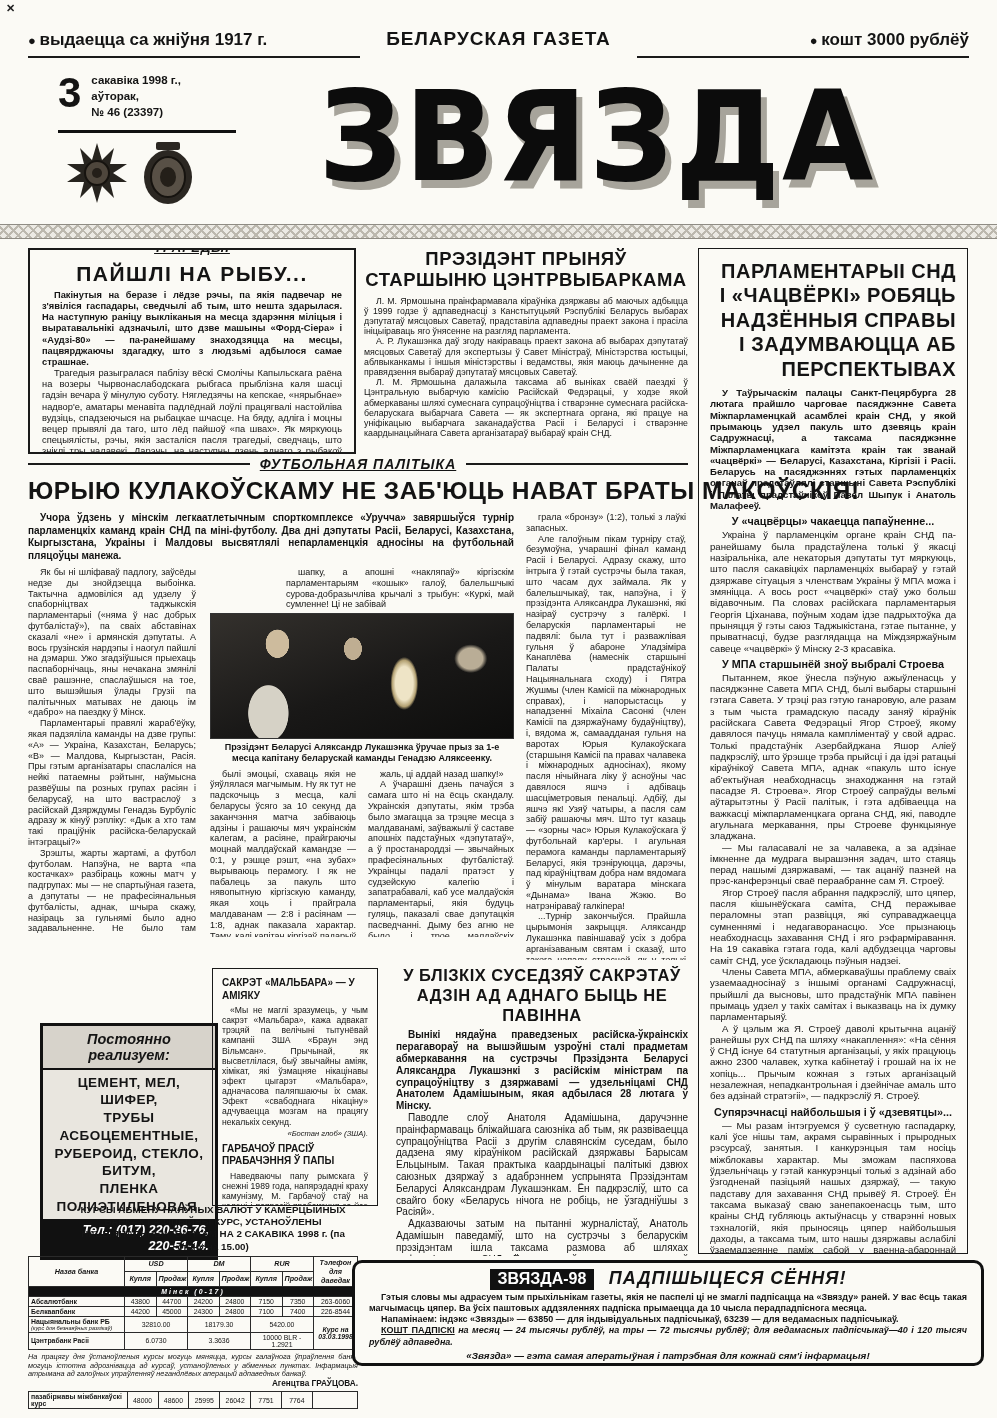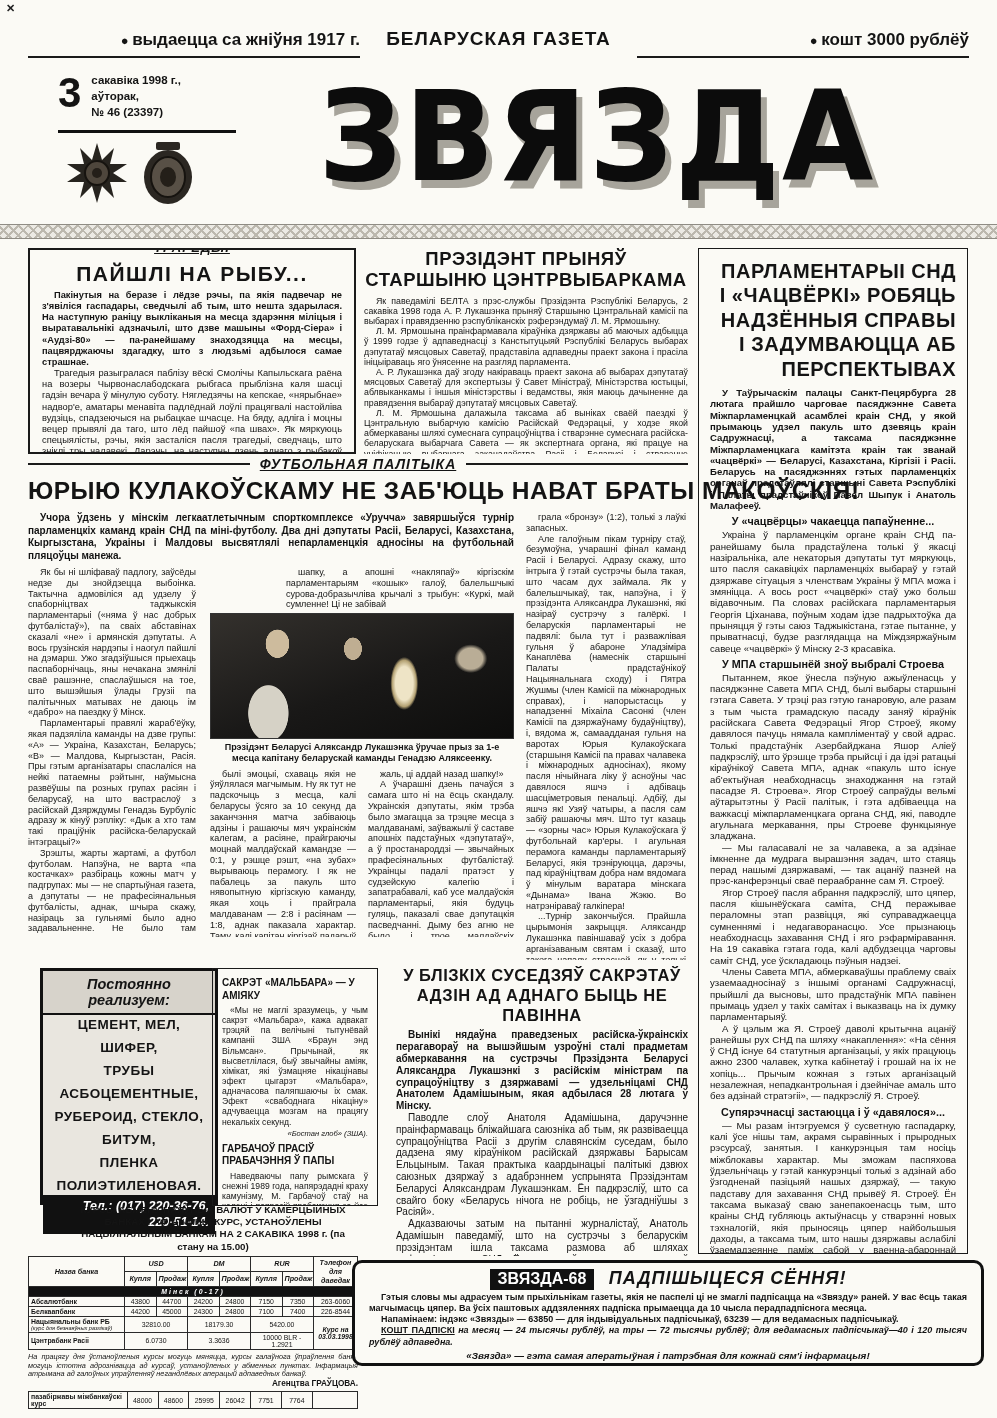--- a/index.html
+++ b/index.html
@@ -8,21 +8,21 @@
     position:relative; width:997px; height:1418px; margin:0 auto;
     background:#fbfaf5; color:#141414; overflow:hidden;
     font-family:"Liberation Sans", sans-serif;
   }
   .abs { position:absolute; }
 
   
   .reg-mark { left:6px; top:2px; font-size:11px; font-weight:bold; color:#222; }
   .mast-top { left:28px; top:28px; width:941px; display:flex; align-items:flex-end; }
   .mast-side { font-weight:bold; font-size:17px; padding-bottom:6px; border-bottom:2px solid #1a1a1a; }
-  .mast-left  { width:332px; text-align:right; }
+  .mast-left  { width:332px; text-align:left; }
   .mast-right { width:332px; text-align:right; }
   .mast-center{ flex:1; text-align:center; font-weight:bold; font-size:19px; padding-bottom:8px; letter-spacing:1px; }
   .bullet::before { content:"● "; font-size:13px; }
 
   .date-block { left:58px; top:66px; width:178px; }
   .date-row { display:flex; gap:10px; align-items:flex-start; }
   .date-day { font-size:42px; font-weight:bold; line-height:1; padding-top:6px; }
   .date-lines { font-size:11.5px; font-weight:bold; line-height:1.4; padding-top:6px; }
   .date-rule { border-top:3px solid #111; margin-top:10px; }
   .medals { display:flex; gap:14px; margin-top:8px; margin-left:8px; align-items:center; }
@@ -87,23 +87,23 @@
       radial-gradient(ellipse 16px 20px at 47% 28%, #bfae92 0 55%, rgba(0,0,0,0) 57%),
       radial-gradient(ellipse 22px 42px at 64% 56%, #eee4c6 0 40%, #b3a173 55%, rgba(0,0,0,0) 63%),
       radial-gradient(ellipse 30px 26px at 86% 36%, #b9ad96 0 40%, rgba(0,0,0,0) 55%),
       linear-gradient(160deg, #34312d 0%, #191817 55%, #0d0d0c 100%); }
   .fb-caption { font-weight:bold; font-size:9px; line-height:1.25; text-align:center; margin-top:3px; }
   .fb-midcols { display:flex; gap:12px; margin-top:4px; height:168px; overflow:hidden; }
   .fb-mida, .fb-midb { width:146px; }
   .fb-col4 { width:160px; font-size:9px; line-height:1.2; }
 
   
-  .ad { left:40px; top:968px; width:178px; height:237px; border:3px solid #111; background:#e9e6df; display:flex; flex-direction:column; }
+  .ad { left:40px; top:1023px; width:178px; height:237px; border:3px solid #111; background:#e9e6df; display:flex; flex-direction:column; }
   .ad-head { font-style:italic; font-weight:bold; font-size:14.5px; text-align:center; padding:5px 4px; background:#d7d3cb; border-bottom:2px solid #111; }
-  .ad-items { flex:1; display:flex; flex-direction:column; justify-content:space-evenly; padding:2px 4px;gap:8px; }
+  .ad-items { flex:1; display:flex; flex-direction:column; justify-content:space-evenly; padding:2px 4px; }
   .ad-item { text-align:center; font-weight:bold; font-size:13.5px; letter-spacing:0.5px; }
   .ad-phone { background:#111; color:#fff; font-style:italic; font-weight:bold; font-size:12.5px; text-align:right; padding:3px 6px; line-height:1.3; }
 
   
   .secrets { left:212px; top:968px; width:166px; height:238px; border:1.5px solid #1a1a1a; padding:8px 9px; }
   .secrets h2 { font-size:10px; line-height:1.25; margin-bottom:3px; }
   .secrets .p { font-size:8.6px; line-height:1.18; text-indent:8px; }
   .secrets .src { font-style:italic; font-size:7.6px; text-align:right; margin:2px 0 5px; }
 
   
@@ -191,39 +191,38 @@
   <div class="abs tragedy clip">
     <div class="box-label">ТРАГЕДЫІ</div>
     <h1>ПАЙШЛІ НА РЫБУ...</h1>
     <div class="p lead">Пакінутыя на беразе і лёдзе рэчы, па якія падвечар не з'явіліся гаспадары, сведчылі аб тым, што нешта здарылася. На наступную раніцу выкліканыя на месца здарэння міліцыя і выратавальнікі адзначылі, што дзве машыны «Форд-Сіера» і «Аудзі-80» — па-ранейшаму знаходзяцца на месцы, пацвярджаючы здагадку, што з людзьмі адбылося самае страшнае.</div>
     <div class="p body">Трагедыя разыгралася паблізу вёскі Смолічы Капыльскага раёна на возеры Чырвонаслабодскага рыбгаса прыблізна каля шасці гадзін вечара ў мінулую суботу. Нягледзячы на кепскае, «нярыбнае» надвор'е, аматары менавіта падлёднай лоўлі працягвалі настойліва вудзіць, спадзеючыся на рыбацкае шчасце. На бяду, адліга і моцны вецер прывялі да таго, што лёд пайшоў «па швах». Як мяркуюць спецыялісты, рэчы, якія засталіся пасля трагедыі, сведчаць, што зніклі тры чалавекі. Дарэчы, на наступны дзень аднаго з рыбакоў удалося адшукаць. На жаль, нежывога. Пошукі іншых працягваюцца.</div>
 
   </div>
 
   <div class="abs president clip">
     <h1>ПРЭЗІДЭНТ ПРЫНЯЎ СТАРШЫНЮ ЦЭНТРВЫБАРКАМА</h1>
-    <div class="p">Як паведамілі БЕЛТА з прэс-службы Прэзідэнта Рэспублікі Беларусь, 2 сакавіка 1998 года А. Р. Лукашэнка прыняў Старшыню Цэнтральнай камісіі па выбарах і правядзенню рэспубліканскіх рэферэндумаў Л. М. Ярмошыну.</div>
     <div class="p">Л. М. Ярмошына праінфармавала кіраўніка дзяржавы аб маючых адбыцца ў 1999 годзе ў адпаведнасці з Канстытуцыяй Рэспублікі Беларусь выбарах дэпутатаў мясцовых Саветаў, прадставіла адпаведны праект закона і прасіла ініцыіраваць яго ўнясенне на разгляд парламента.</div>
     <div class="p">А. Р. Лукашэнка даў згоду накіраваць праект закона аб выбарах дэпутатаў мясцовых Саветаў для экспертызы ў Савет Міністраў, Міністэрства юстыцыі, аблвыканкамы і іншыя міністэрствы і ведамствы, якія маюць дачыненне да правядзення выбараў дэпутатаў мясцовых Саветаў.</div>
     <div class="p">Л. М. Ярмошына далажыла таксама аб выніках сваёй паездкі ў Цэнтральную выбарчую камісію Расійскай Федэрацыі, у ходзе якой абмеркаваны шляхі сумеснага супрацоўніцтва і стварэнне сумеснага расійска-беларускага выбарчага Савета — як экспертнага органа, які працуе на уніфікацыю выбарчага заканадаўства Расіі і Беларусі і стварэнне каардынацыйнага Савета арганізатараў выбараў краін СНД.</div>
 
   </div>
 
   <div class="abs parliament clip">
     <h1>ПАРЛАМЕНТАРЫІ СНД І «ЧАЦВЁРКІ» РОБЯЦЬ НАДЗЁННЫЯ СПРАВЫ І ЗАДУМВАЮЦЦА АБ ПЕРСПЕКТЫВАХ</h1>
     <div class="p lead">У Таўрычаскім палацы Санкт-Пецярбурга 28 лютага прайшло чарговае пасяджэнне Савета Міжпарламенцкай асамблеі краін СНД, у якой прымаюць удзел пакуль што дзевяць краін Садружнасці, а таксама пасяджэнне Міжпарламенцкага камітэта краін так званай «чацвёркі» — Беларусі, Казахстана, Кіргізіі і Расіі. Беларусь на пасяджэннях гэтых парламенцкіх органаў прадстаўлялі старшыні Савета Рэспублікі і Палаты прадстаўнікоў Павел Шыпук і Анатоль Малафееў.</div>
     <div class="sub">У «чацвёрцы» чакаецца папаўненне...</div>
     <div class="p">Украіна ў парламенцкім органе краін СНД па-ранейшаму была прадстаўлена толькі ў якасці назіральніка, але некаторыя дэпутаты тут мяркуюць, што пасля сакавіцкіх парламенцкіх выбараў у гэтай дзяржаве сітуацыя з членствам Украіны ў МПА можа і змяніцца. А вось рост «чацвёркі» стаў ужо больш відавочным. Па словах расійскага парламентарыя Георгія Ціханава, поўным ходам ідзе падрыхтоўка да прыняцця ў гэты саюз Таджыкістана, гэтае пытанне, у прыватнасці, будзе разглядацца на Міждзяржаўным савеце «чацвёркі» ў Мінску 2-3 красавіка.</div>
     <div class="sub">У МПА старшынёй зноў выбралі Строева</div>
     <div class="p">Пытаннем, якое ўнесла пэўную ажыўленасць у пасяджэнне Савета МПА СНД, былі выбары старшыні гэтага Савета. У трэці раз гэтую ганаровую, але разам з тым чыста грамадскую пасаду заняў кіраўнік расійскага Савета Федэрацыі Ягор Строеў, якому давялося пачуць нямала кампліментаў у свой адрас. Толькі прадстаўнік Азербайджана Яшор Аліеў падкрэсліў, што ўрэшце трэба прыйсці і да ідэі ратацыі кіраўнікоў Савета МПА, аднак «пакуль што існуе аб'ектыўная неабходнасць знаходжання на гэтай пасадзе Я. Строева». Ягор Строеў сапраўды вельмі аўтарытэтны ў Расіі палітык, і гэта адбіваецца на важкасці міжпарламенцкага органа СНД, які, паводле агульнага меркавання, пры Строеве функцыянуе зладжана.</div>
     <div class="p">— Мы галасавалі не за чалавека, а за адзінае імкненне да мудрага вырашэння задач, што стаяць перад нашымі дзяржавамі, — так ацаніў пазней на прэс-канферэнцыі сваё пераабранне сам Я. Строеў.</div>
     <div class="p">Ягор Строеў пасля абрання падкрэсліў, што цяпер, пасля кішынёўскага саміта, СНД перажывае пераломны этап развіцця, які суправаджаецца сумненнямі і недагаворанасцю. Усе прызнаюць неабходнасць захавання СНД і яго рэфарміравання. На 19 сакавіка гэтага года, калі адбудзецца чарговы саміт СНД, усе ўскладаюць пэўныя надзеі.</div>
     <div class="p">Члены Савета МПА, абмеркаваўшы праблему сваіх узаемаадносінаў з іншымі органамі Садружнасці, прыйшлі да высновы, што прадстаўнік МПА павінен прымаць удзел у такіх самітах і выказваць на іх думку парламентарыяў.</div>
     <div class="p">А ў цэлым жа Я. Строеў даволі крытычна ацаніў ранейшы рух СНД па шляху «накаплення»: «На сёння ў СНД існуе 64 статутныя арганізацыі, у якіх працуюць ажно 2300 чалавек, хутка кабінетаў і грошай на іх не хопіць... Прычым кожная з гэтых арганізацый незалежная, непадкантрольная і дзейнічае амаль што без адзінай стратэгіі», — падкрэсліў Я. Строеў.</div>
-    <div class="sub">Супярэчнасці застаюцца і ў «давялося»...</div>
+    <div class="sub">Супярэчнасці найбольшыя і ў «дзевятцы»...</div>
     <div class="p">— Мы разам інтэгруемся ў сусветную гаспадарку, калі ўсе нішы там, акрамя сыравінных і прыродных рэсурсаў, занятыя. І канкурэнцыя там носіць міжблокавы характар. Мы зможам паспяхова ўдзельнічаць у гэтай канкурэнцыі толькі з адзінай або ўзгодненай пазіцыяй нашых дзяржаў, — такую падставу для захавання СНД прывёў Я. Строеў. Ён таксама выказаў сваю занепакоенасць тым, што краіны СНД губляюць актыўнасць у стварэнні новых тэхналогій, якія прыносяць цяпер найбольшыя даходы, а таксама тым, што нашы дзяржавы аслабілі ўзаемадзеянне паміж сабой у ваенна-абароннай галіне.</div>
 
   </div>
 
   <div class="abs football">
     <div class="fb-label-row">
       <div class="fb-rule"></div>
       <div class="fb-label">ФУТБОЛЬНАЯ ПАЛІТЫКА</div>
       <div class="fb-rule"></div>
     </div>
@@ -367,21 +366,21 @@
           <td class="fx-pair">7751</td>
           <td class="fx-pair">7764</td>
           <td class="fx-tel"></td>
         </tr>
       </tbody>
     </table>
   </div>
 
   <div class="abs subscribe clip">
     <div class="sub-head">
-      <span class="sub-badge">ЗВЯЗДА-68</span>
+      <span class="sub-badge">ЗВЯЗДА-98</span>
       <span class="sub-title">ПАДПІШЫЦЕСЯ  СЁННЯ!</span>
     </div>
     <div class="p">Гэтыя словы мы адрасуем тым прыхільнікам газеты, якія не паспелі ці не змаглі падпісацца на «Звязду» раней. У вас ёсць такая магчымасць цяпер. Ва ўсіх паштовых аддзяленнях падпіска прымаецца да 10 чысла перадпадпіснога месяца.</div>
     <div class="p">Напамінаем: індэкс «Звязды» — 63850 — для індывідуальных падпісчыкаў, 63239 — для ведамасных падпісчыкаў.</div>
     <div class="p"><span class="sub-label">КОШТ ПАДПІСКІ</span><span class="sub-ital"> на месяц — 24 тысячы рублёў, на тры — 72 тысячы рублёў; для ведамасных падпісчыкаў—40 і 120 тысяч рублёў адпаведна.</span></div>
     <div class="sub-slogan">«Звязда» — гэта самая аператыўная і патрэбная для кожнай сям'і інфармацыя!</div>
     <div class="sub-close">ЗАСТАВАЙЦЕСЯ З НАМІ!</div>
   </div>
 
 </div>

